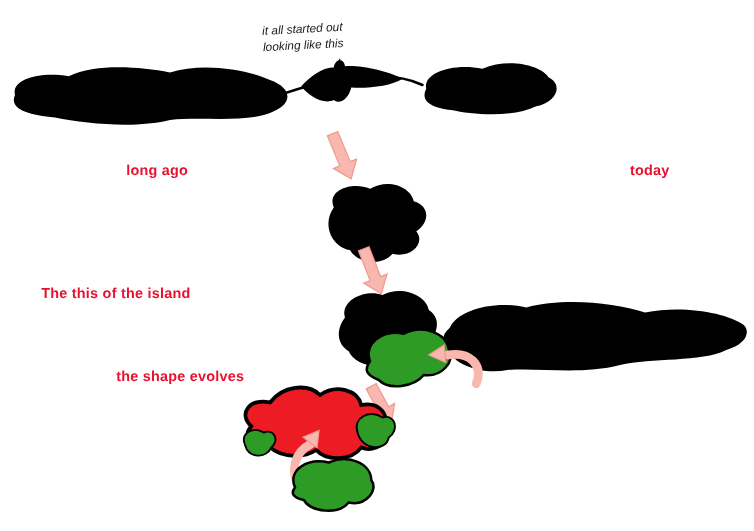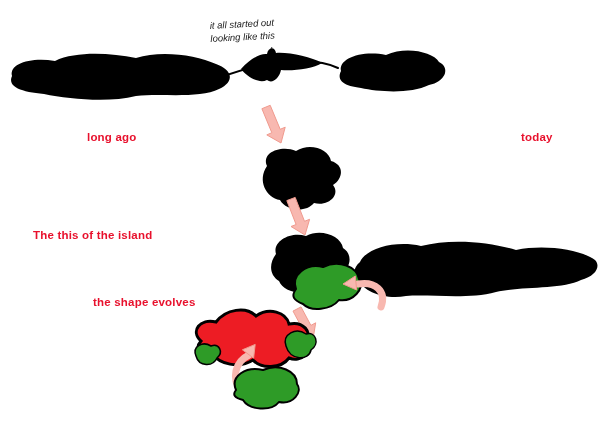--- a/index.html
+++ b/index.html
@@ -23,22 +23,22 @@
   .caption{
     position:absolute;left:210px;top:16px;width:150px;
     font-size:9.5px;font-style:italic;line-height:1.35;color:#1a1a1a;
     transform:rotate(-3deg);
   }
   .red-label{
     position:absolute;
     color:#e8112d;font-weight:700;font-size:11.5px;letter-spacing:.2px;
     white-space:nowrap;
   }
-  .lbl-left-top{left:87px;top:131px;}
-  .lbl-right-top{left:521px;top:131px;}
+  .lbl-left-top{left:101px;top:131px;}
+  .lbl-right-top{left:504px;top:131px;}
   .lbl-left-middle{left:33px;top:229px;}
   .lbl-left-bottom{left:93px;top:296px;text-align:center;}
 </style>
 </head>
 <body>
 
 <div class="canvas">
 
   <svg width="603" height="425" viewBox="0 0 603 425">
 

